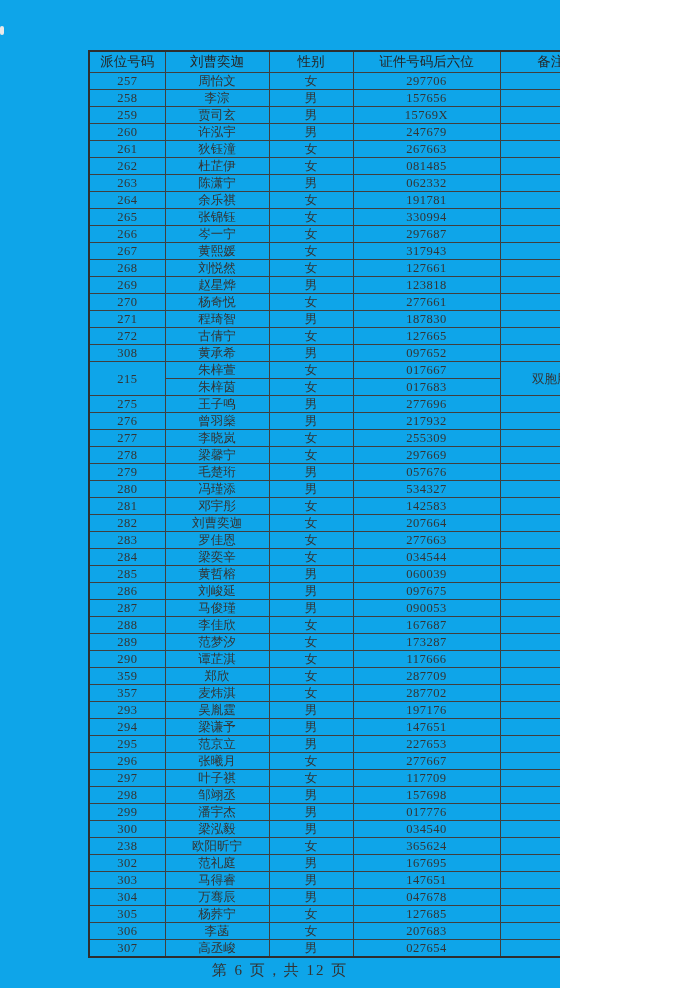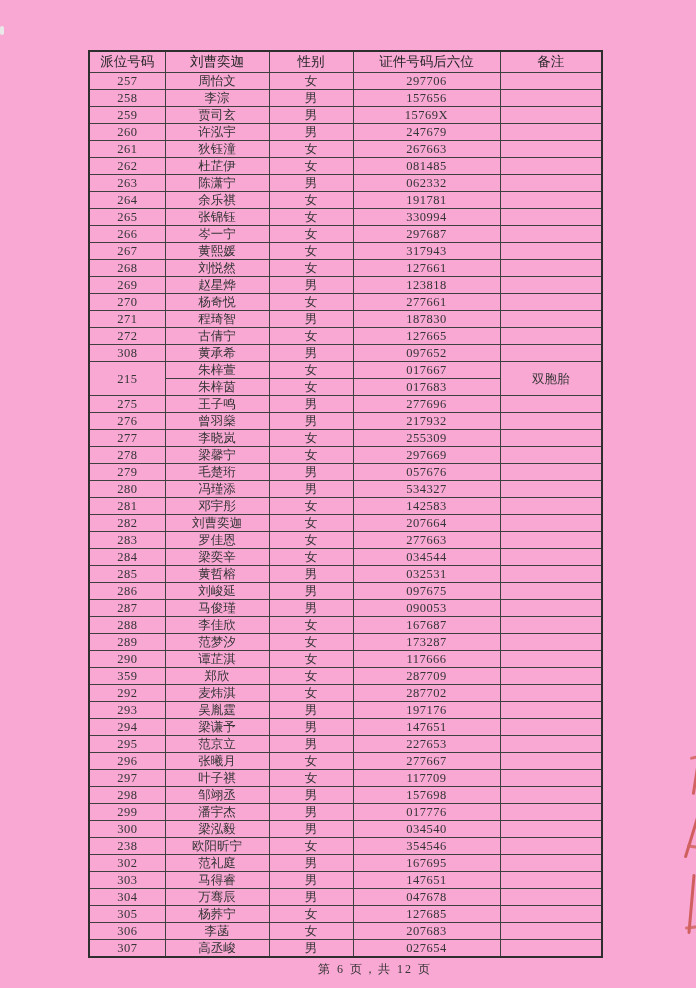--- a/index.html
+++ b/index.html
@@ -2,23 +2,23 @@
 <html><head>
 <meta charset="utf-8">
 <style>
   html, body {
     margin: 0;
     padding: 0;
     background: #ffffff;
   }
   .page {
     position: relative;
-    width: 696px;
+    width: 560px;
     height: 988px;
-    background: #f9a8d4;
+    background: #0ea5e9;
     overflow: hidden;
     font-family: "Liberation Serif", "DejaVu Serif", serif;
     color: #2f2f2f;
   }
   table.alloc {
     position: absolute;
     left: 88px;
     top: 50px;
     width: 513px;
     border-collapse: collapse;
@@ -49,24 +49,23 @@
   td.num {
     font-family: "Liberation Serif", "DejaVu Serif", serif;
     letter-spacing: 0.5px;
   }
   .footer {
     position: absolute;
     top: 961px;
     left: 0;
     width: 100%;
     text-align: center;
-    font-size: 12px;
+    font-size: 15px;
     letter-spacing: 2px;
     color: #333333;
-    padding-left: 27px;
   }
   .scan-artifact {
     position: absolute;
     left: 0;
     top: 26px;
     width: 4px;
     height: 9px;
     background: #e9e9e9;
     border-radius: 2px;
   }
@@ -304,21 +303,21 @@
           <td class="num">284</td>
           <td>梁奕辛</td>
           <td>女</td>
           <td class="num">034544</td>
           <td></td>
         </tr>
         <tr>
           <td class="num">285</td>
           <td>黄哲榕</td>
           <td>男</td>
-          <td class="num">032531</td>
+          <td class="num">060039</td>
           <td></td>
         </tr>
         <tr>
           <td class="num">286</td>
           <td>刘峻延</td>
           <td>男</td>
           <td class="num">097675</td>
           <td></td>
         </tr>
         <tr>
@@ -350,21 +349,21 @@
           <td></td>
         </tr>
         <tr>
           <td class="num">359</td>
           <td>郑欣</td>
           <td>女</td>
           <td class="num">287709</td>
           <td></td>
         </tr>
         <tr>
-          <td class="num">292</td>
+          <td class="num">357</td>
           <td>麦炜淇</td>
           <td>女</td>
           <td class="num">287702</td>
           <td></td>
         </tr>
         <tr>
           <td class="num">293</td>
           <td>吴胤霆</td>
           <td>男</td>
           <td class="num">197176</td>
@@ -416,21 +415,21 @@
           <td class="num">300</td>
           <td>梁泓毅</td>
           <td>男</td>
           <td class="num">034540</td>
           <td></td>
         </tr>
         <tr>
           <td class="num">238</td>
           <td>欧阳昕宁</td>
           <td>女</td>
-          <td class="num">354546</td>
+          <td class="num">365624</td>
           <td></td>
         </tr>
         <tr>
           <td class="num">302</td>
           <td>范礼庭</td>
           <td>男</td>
           <td class="num">167695</td>
           <td></td>
         </tr>
         <tr>

